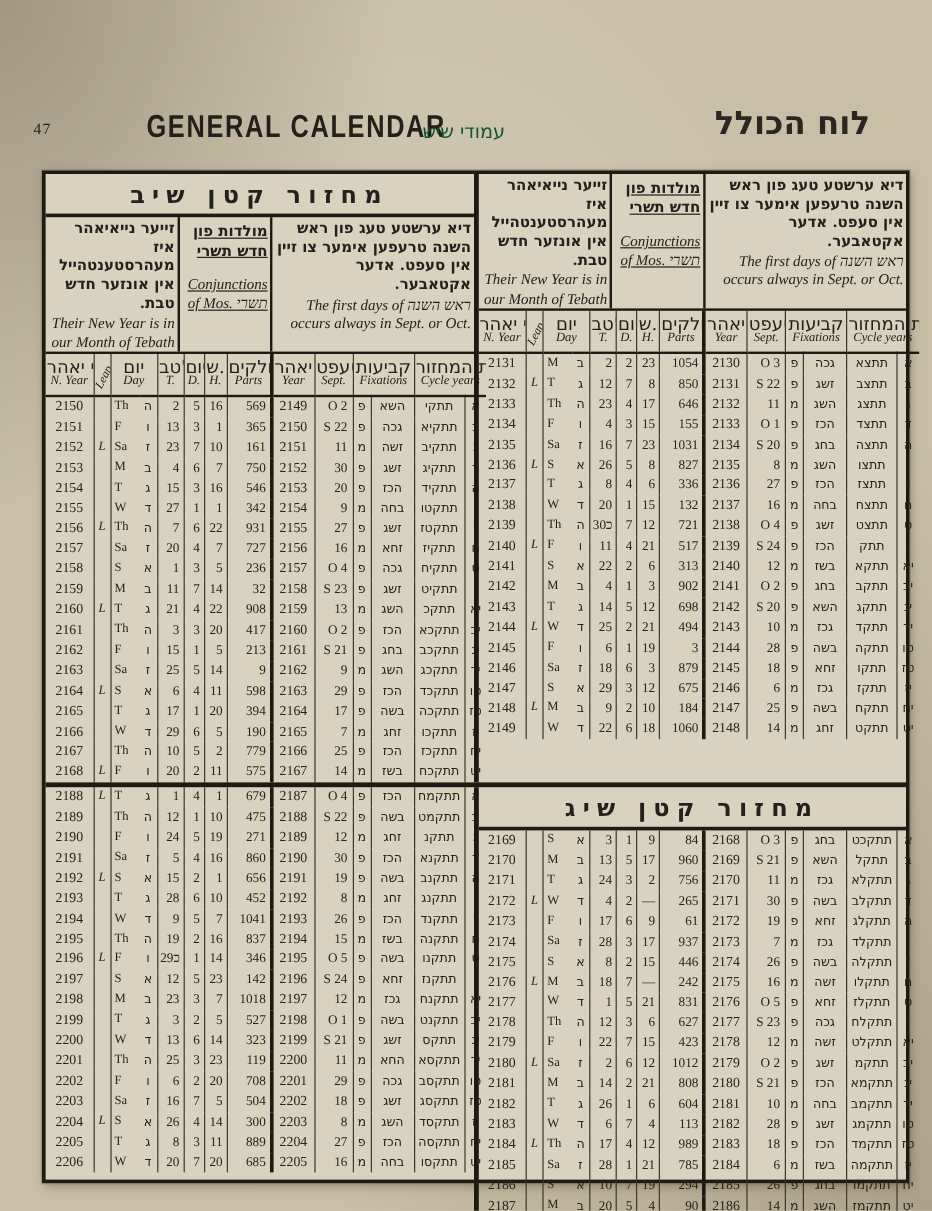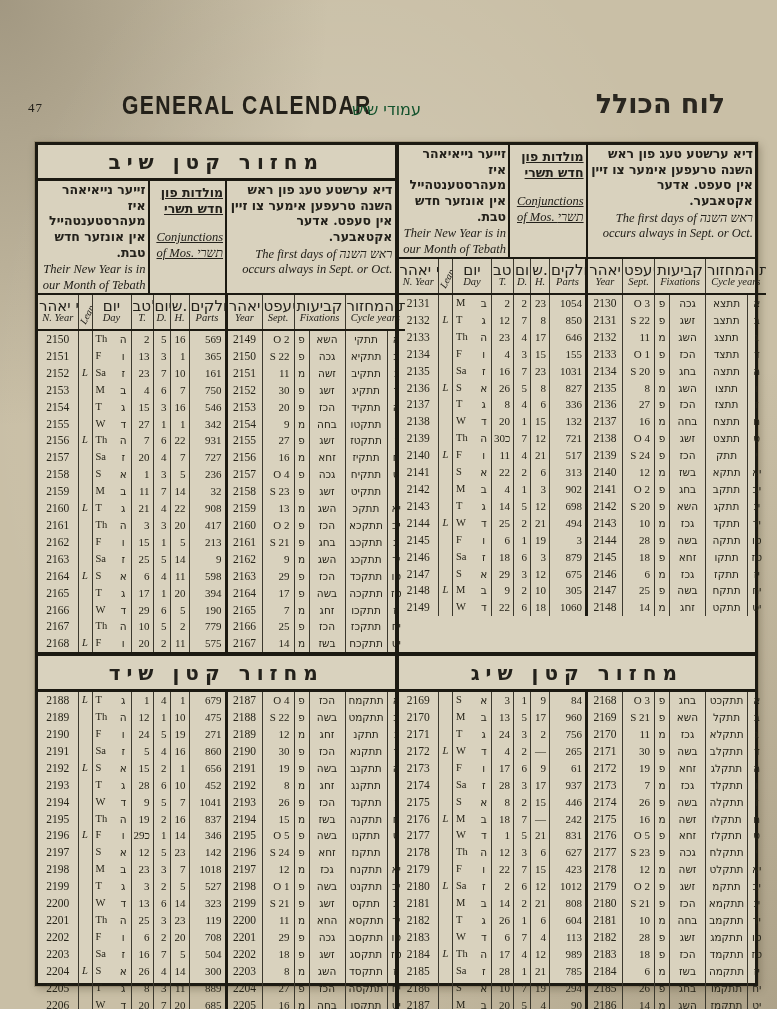--- a/index.html
+++ b/index.html
@@ -849,21 +849,21 @@
               <td class="c-clet">יז</td>
             </tr>
             <tr>
               <td class="c-nyear">2148</td>
               <td class="c-leap">L</td>
               <td class="c-dayen">M</td>
               <td class="c-dayhe">ב</td>
               <td class="c-t">9</td>
               <td class="c-d">2</td>
               <td class="c-h">10</td>
-              <td class="c-parts">305</td>
+              <td class="c-parts">184</td>
               <td class="c-year">2147</td>
               <td class="c-sept">25</td>
               <td class="c-pm">פ</td>
               <td class="c-fix">בשה</td>
               <td class="c-cyear">תתקח</td>
               <td class="c-clet">יח</td>
             </tr>
             <tr>
               <td class="c-nyear">2149</td>
               <td class="c-leap"></td>
@@ -881,21 +881,20 @@
               <td class="c-clet">יט</td>
             </tr>
           </tbody>
       </table>
     </section>
   </div>
 
   <div class="section sec-bottom">
 
     <section class="half">
-      <h2 class="cycle-title">מחזור קטן שיד</h2>
       <table class="cal">
         <colgroup>
             <col style="width:40px">
             <col style="width:14px">
             <col style="width:24px">
             <col style="width:15px">
             <col style="width:22px">
             <col style="width:17px">
             <col style="width:19px">
             <col style="width:37px">

